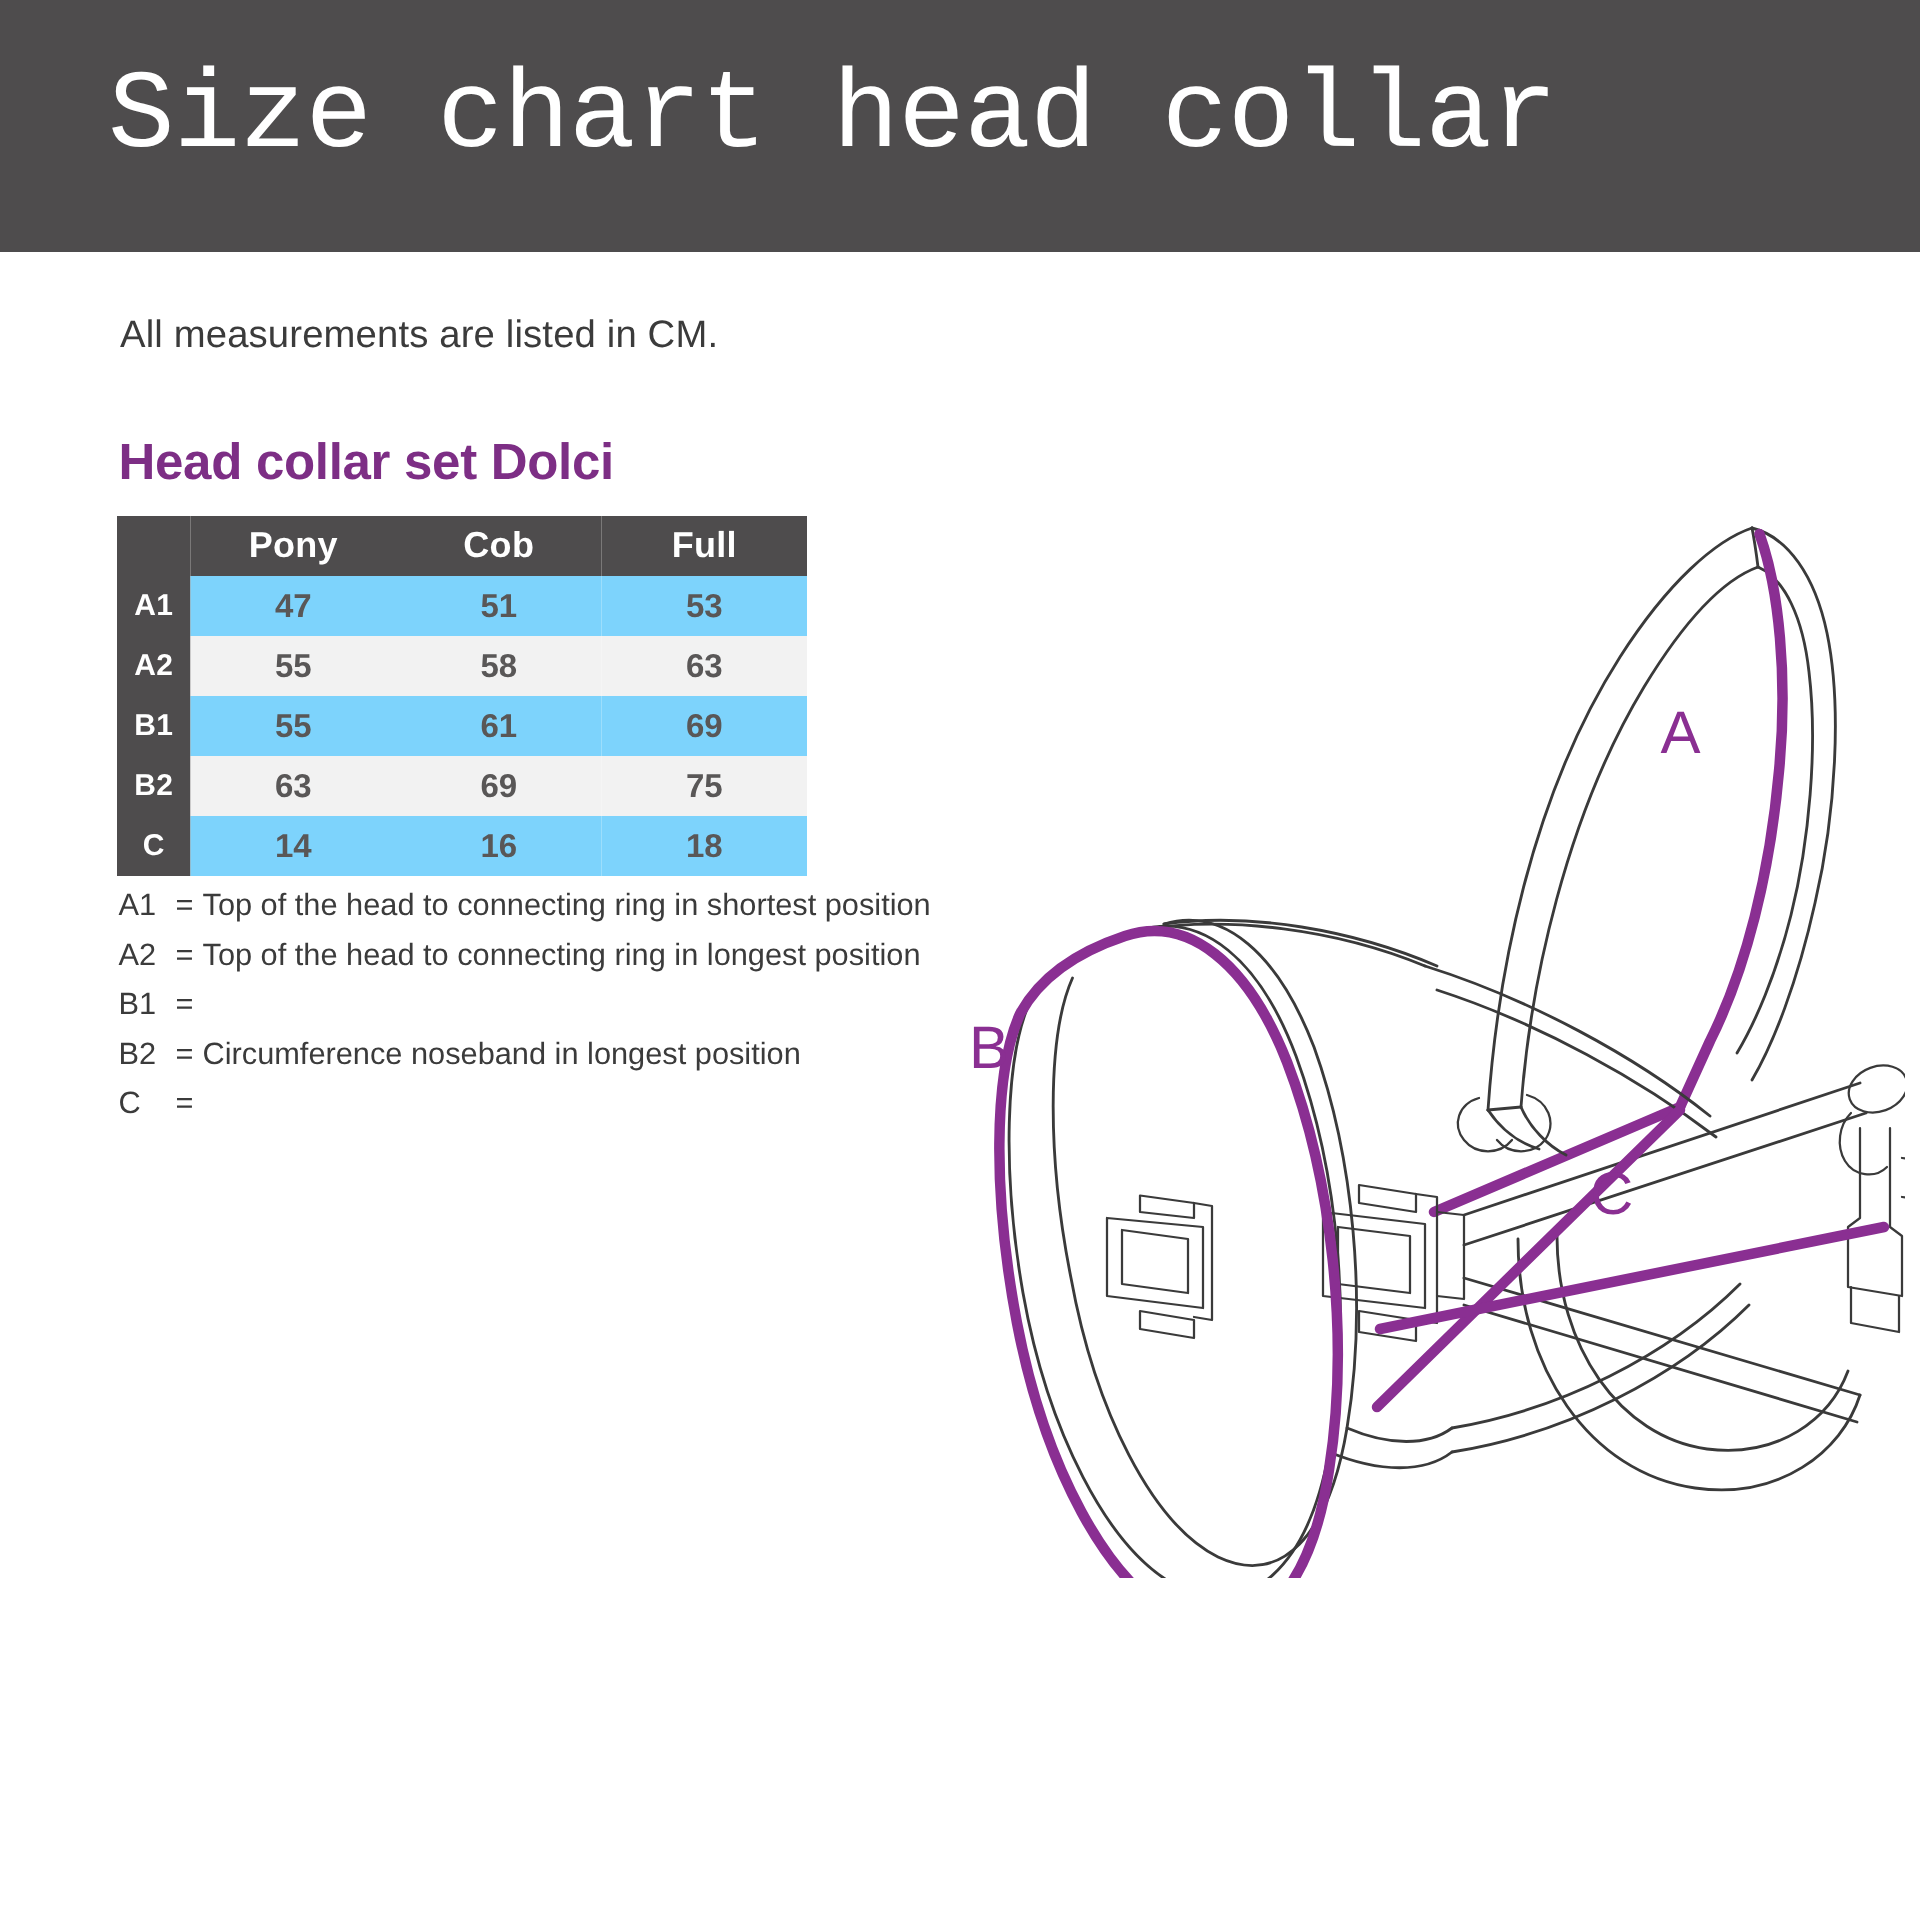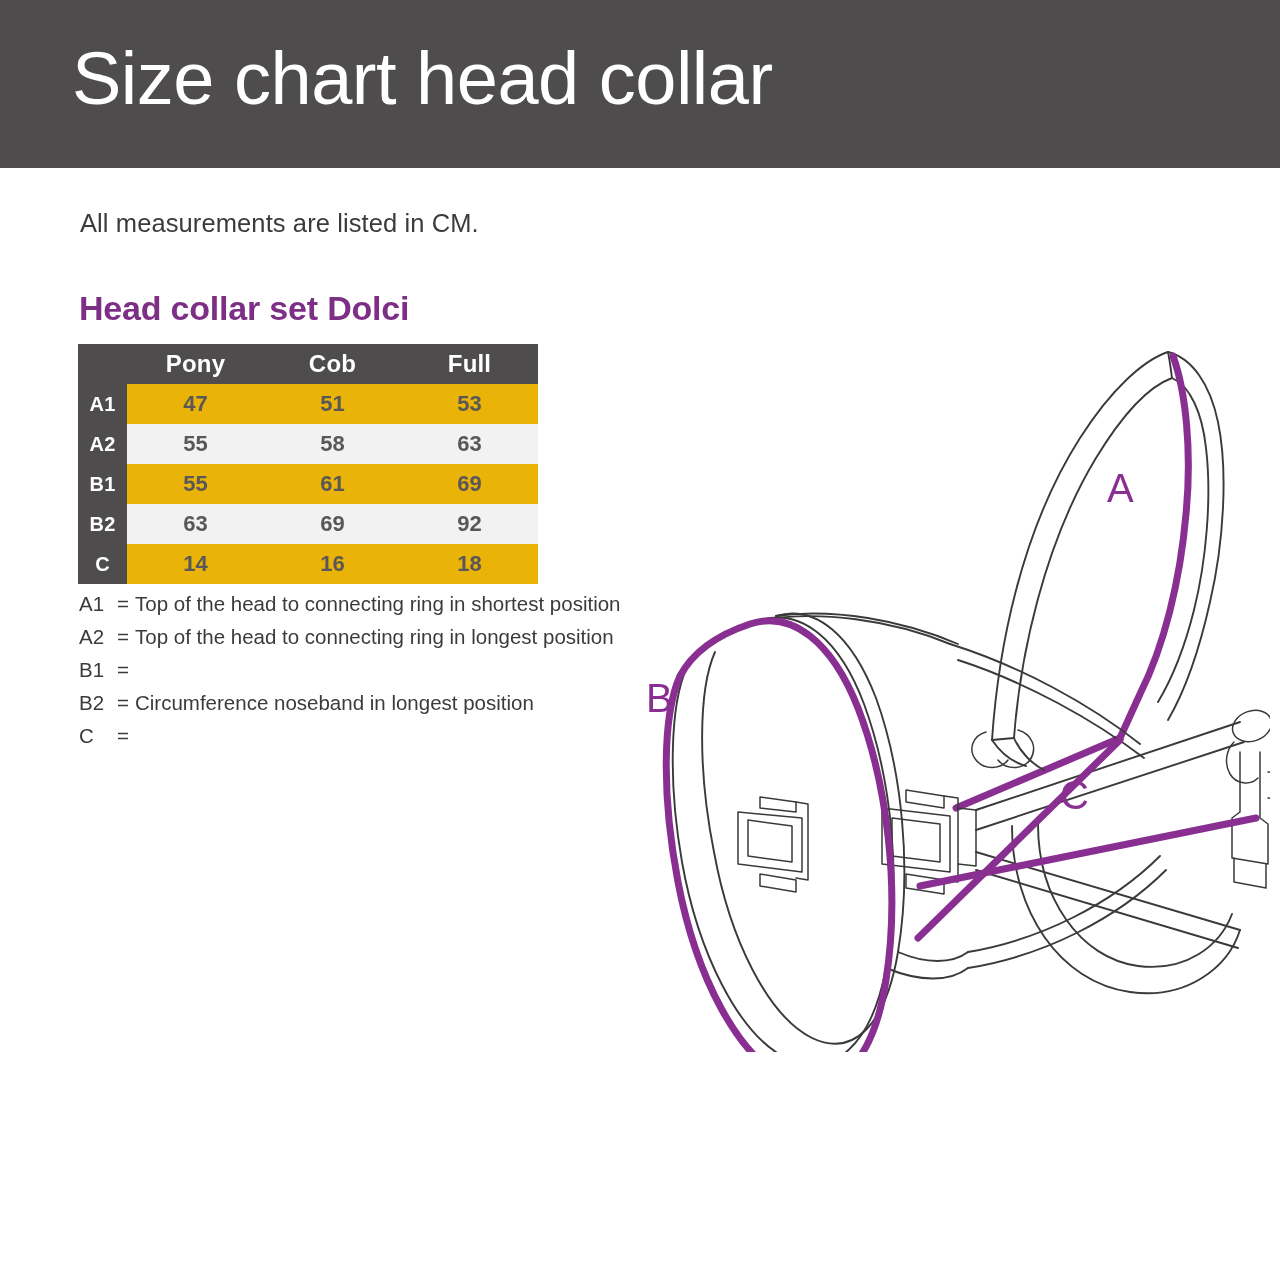--- a/index.html
+++ b/index.html
@@ -25,21 +25,21 @@
     left: 0; top: 0;
     width: 1280px;
     height: 168px;
     background: #4e4c4d;
   }
 
   #header-title {
     position: absolute;
     left: 72px;
     top: 40px;
-    font-family: Liberation Sans, sans-serif;
+    font-family: Liberation Mono, monospace;
     font-size: 74px;
     font-weight: 400;
     color: #ffffff;
     letter-spacing: -0.5px;
     white-space: nowrap;
     line-height: 1.05;
     text-align: center;
   }
 
   #logo-block {
@@ -114,21 +114,21 @@
     color: #ffffff;
     font-size: 20px;
     text-align: center;
     letter-spacing: 0.2px;
   }
   .td-val {
     font-size: 22px;
     color: #595757;
     text-align: center;
   }
-  tr.band-odd .td-val  { background: #eab308; margin-left: 17px; }
+  tr.band-odd .td-val  { background: #7dd3fc; margin-left: 17px; }
   tr.band-even .td-val { background: #f2f2f2; }
 
   
   #legend {
     position: absolute;
     left: 79px;
     top: 592px;
     width: 600px;
   }
   .legend-row {
@@ -209,21 +209,21 @@
       <tr class="band-odd">
         <td class="td-rowlabel">B1</td>
         <td class="td-val">55</td>
         <td class="td-val">61</td>
         <td class="td-val">69</td>
       </tr>
       <tr class="band-even">
         <td class="td-rowlabel">B2</td>
         <td class="td-val">63</td>
         <td class="td-val">69</td>
-        <td class="td-val">92</td>
+        <td class="td-val">75</td>
       </tr>
       <tr class="band-odd">
         <td class="td-rowlabel">C</td>
         <td class="td-val">14</td>
         <td class="td-val">16</td>
         <td class="td-val">18</td>
       </tr>
     </tbody>
   </table>
 

